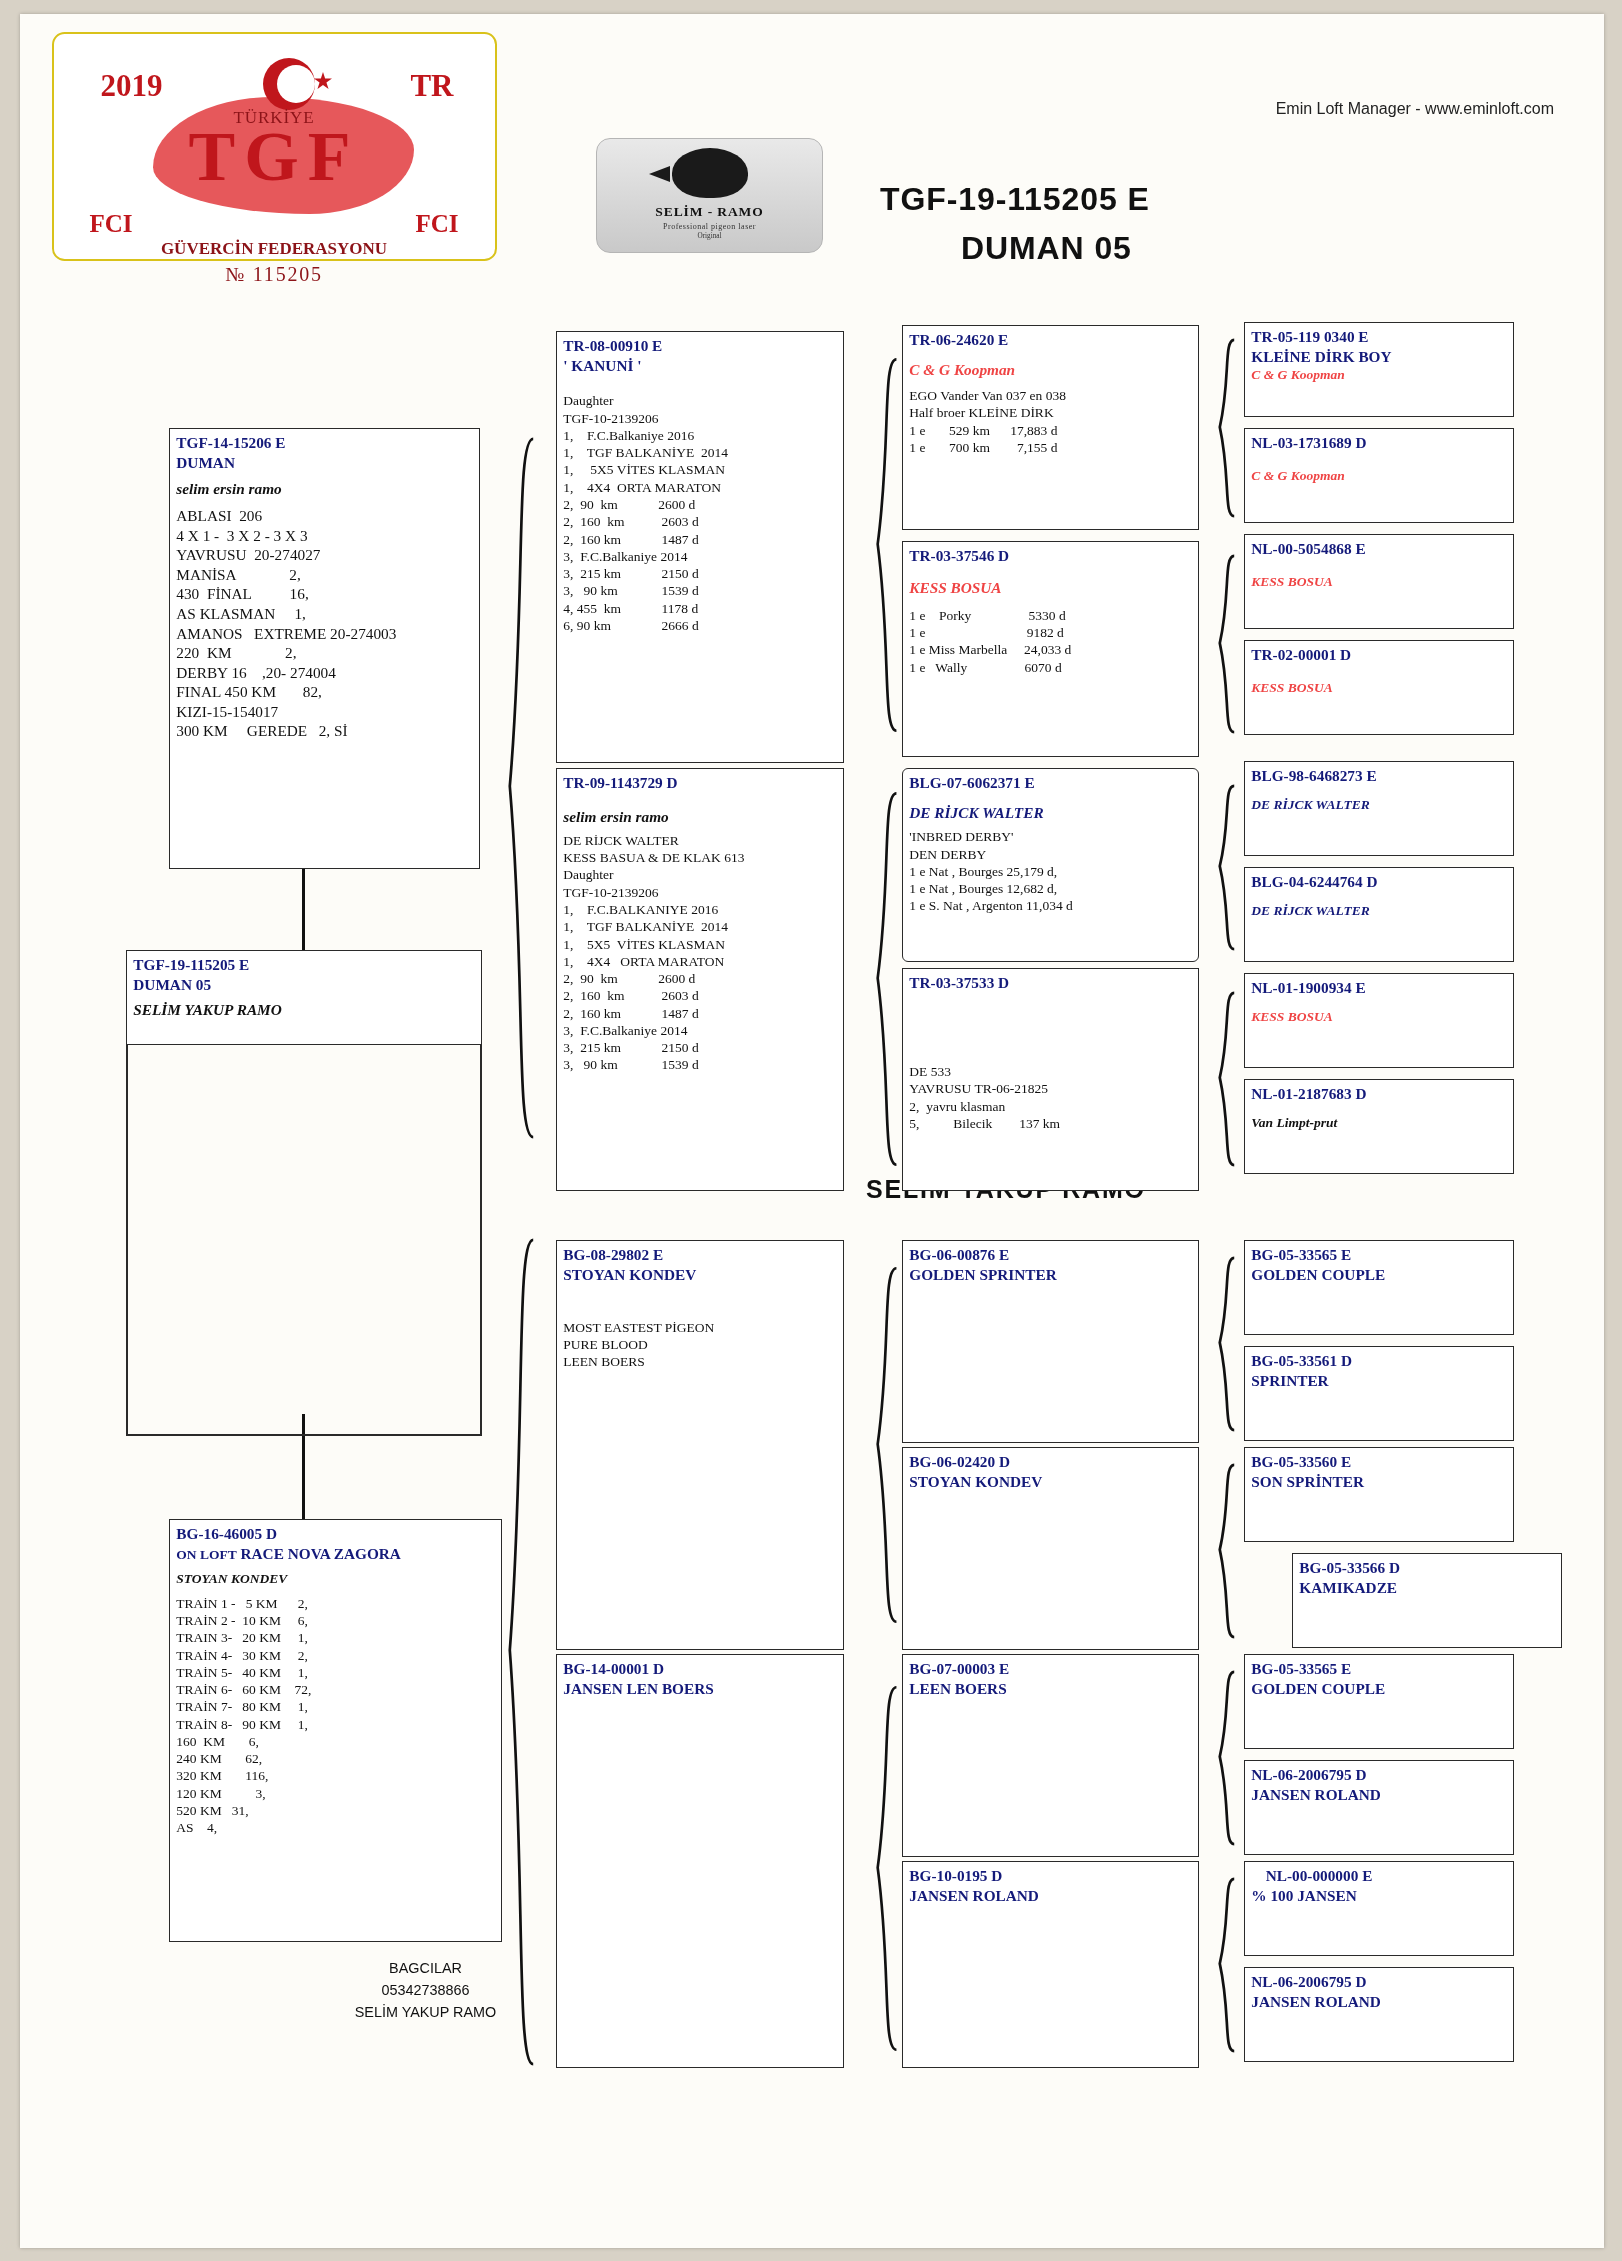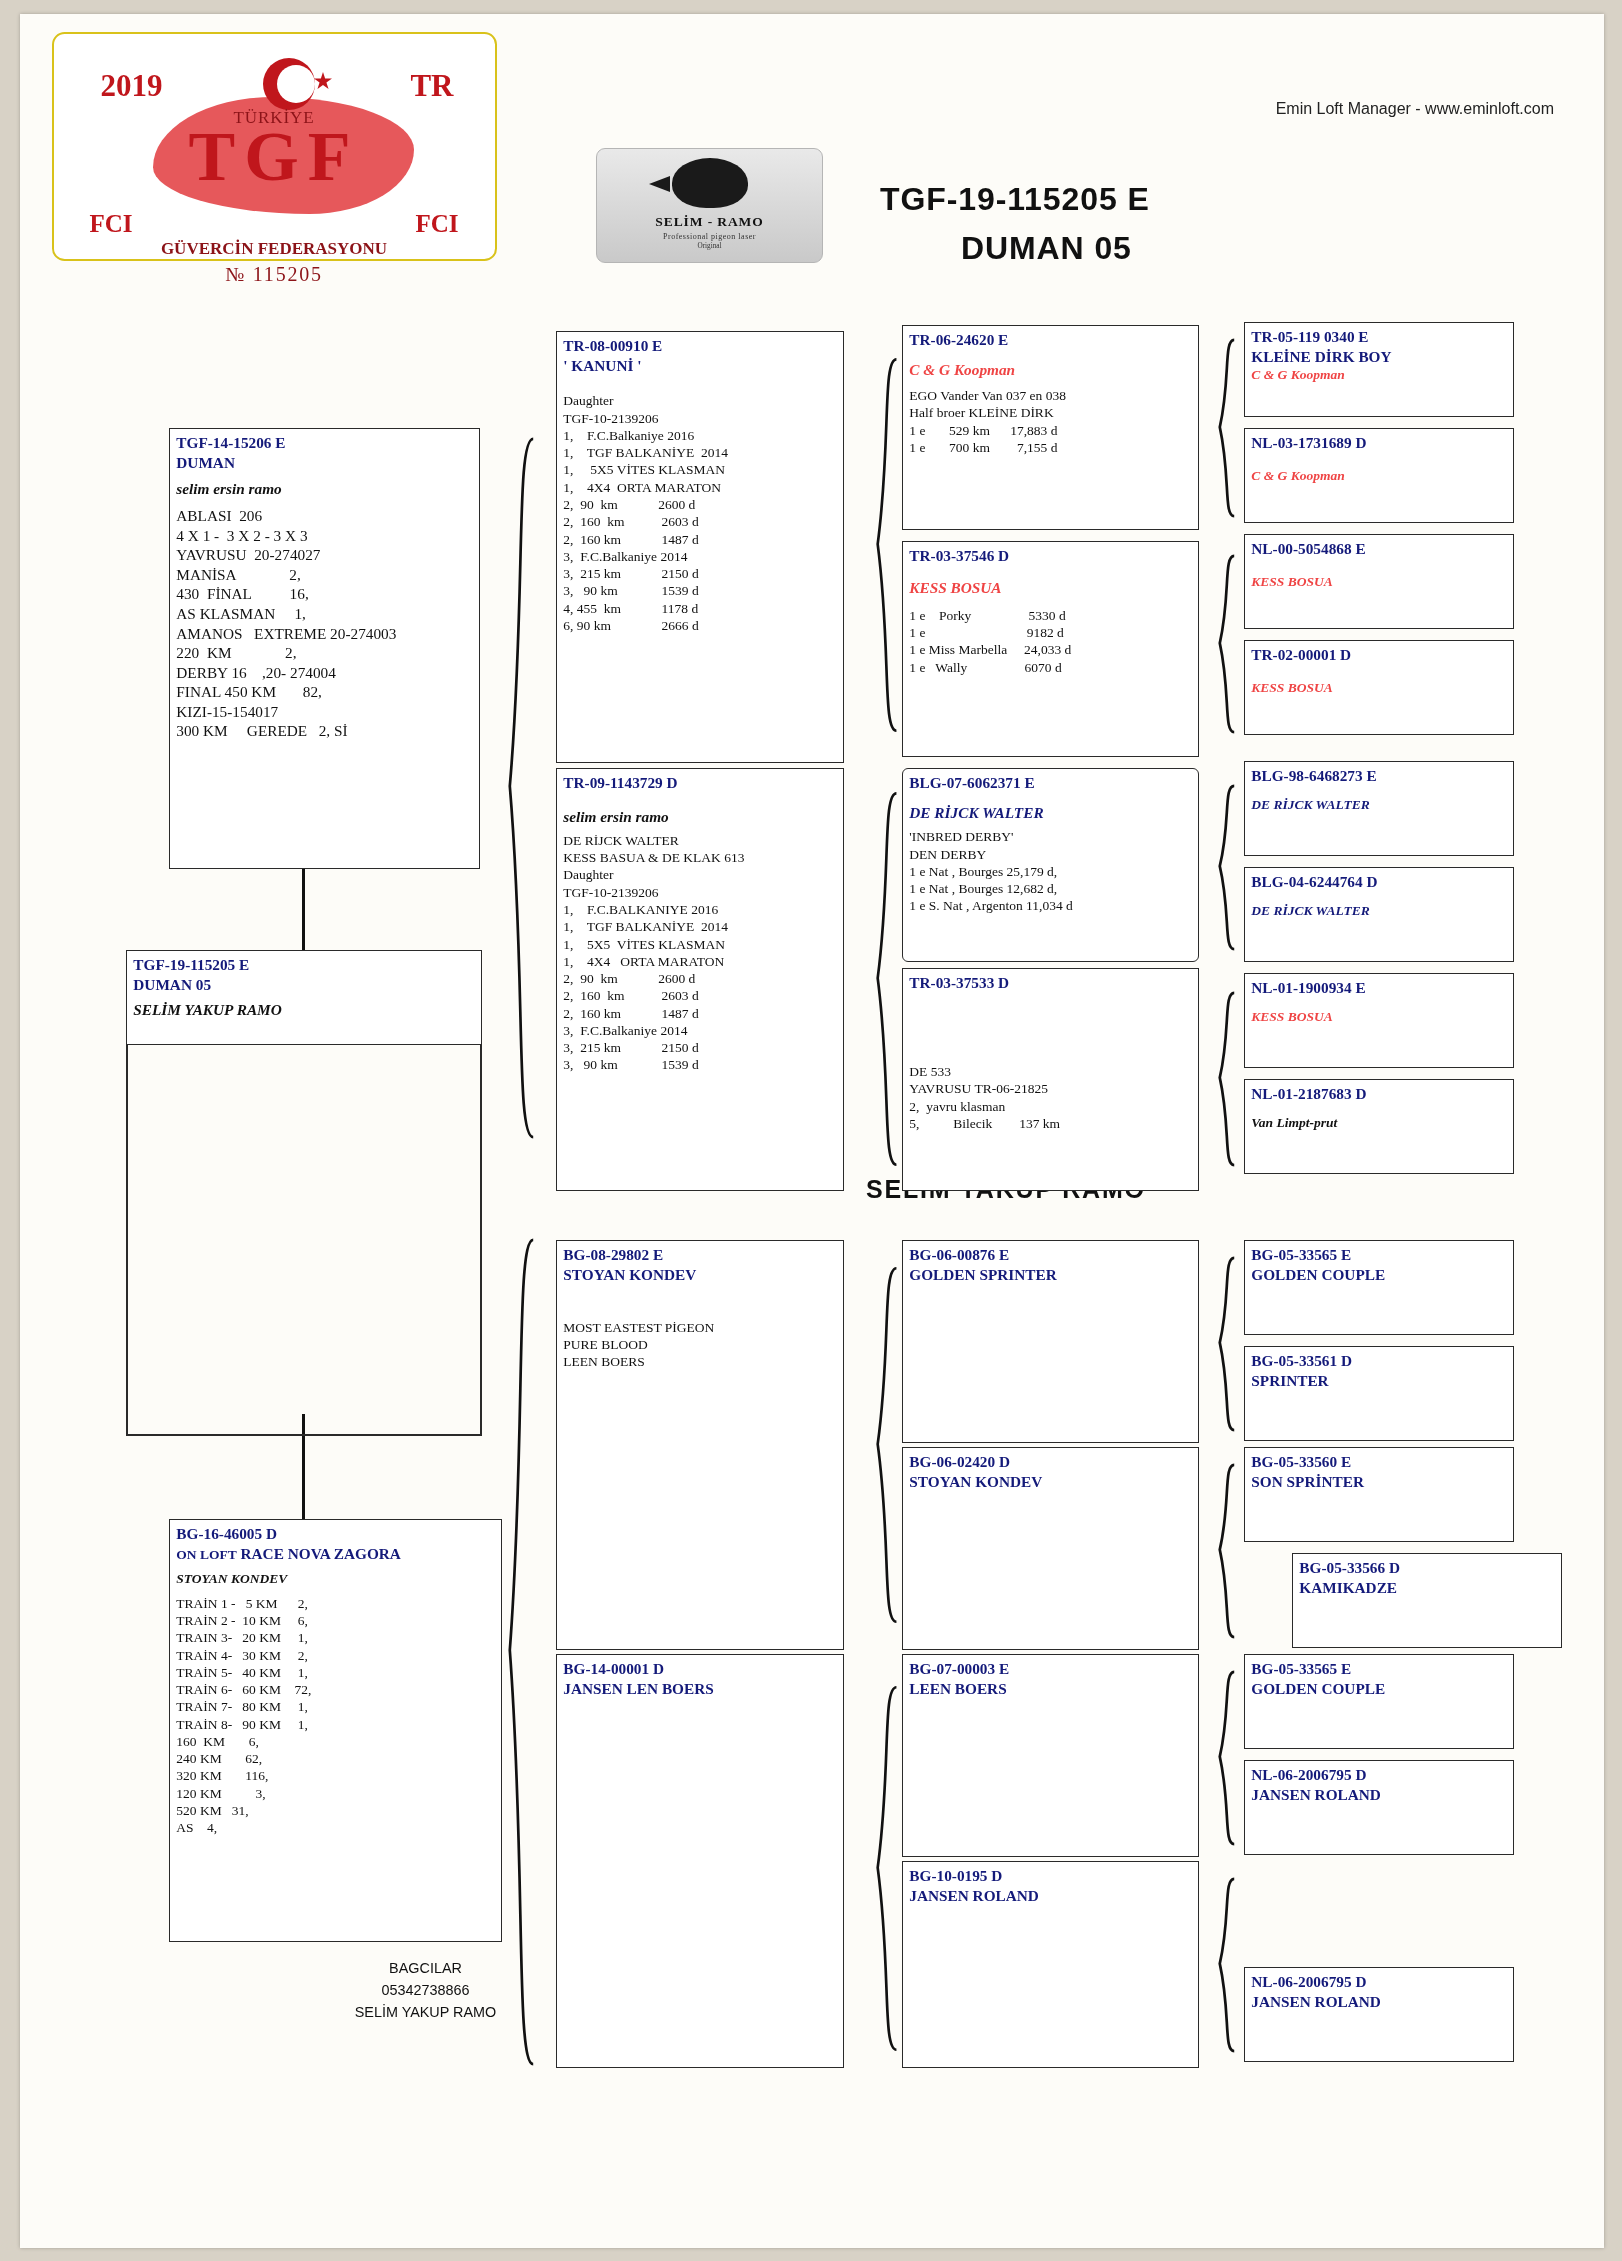--- a/index.html
+++ b/index.html
@@ -54,23 +54,23 @@
     background:#e23b3f;opacity:.85;
     border-radius:46% 54% 40% 60% / 60% 45% 55% 40%;
     filter:blur(0.3px);
   }
   .logo .crescent{position:absolute;left:209px;top:23.4px;width:52px;height:52px;border-radius:50%;background:#c0161c;}
   .logo .crescent:after{content:"";position:absolute;left:14.4px;top:7.2px;width:38px;height:38px;border-radius:50%;background:#fff;}
   .logo .star{position:absolute;left:259px;top:36px;color:#c0161c;font-size:23.4px;line-height:1;}
 
   
   .ringlogo{
-    position:absolute;left:576px;top:134px;width:225px;height:113px;
+    position:absolute;left:576px;top:124px;width:225px;height:113px;
     background:linear-gradient(180deg,#e9e9e9,#c9c9c9);
-    border-radius:9px;border:0.9px solid #b5b5b5;
+    border-radius:14px;border:0.9px solid #b5b5b5;
   }
   .ringlogo .bird{
     position:absolute;left:75px;top:9px;width:76px;height:50px;border-radius:50% 50% 45% 45%;
     background:#1a1a1a;
   }
   .ringlogo .beak{position:absolute;left:52px;top:27px;width:0;height:0;border-top:8px solid transparent;border-bottom:8px solid transparent;border-right:21.6px solid #1a1a1a;}
   .ringlogo .nm{position:absolute;left:0;right:0;top:65px;text-align:center;font-size:13.5px;font-weight:bold;letter-spacing:0.9px;color:#111;}
   .ringlogo .sub{position:absolute;left:0;right:0;top:83px;text-align:center;font-size:8px;letter-spacing:0.5px;color:#333;}
   .ringlogo .sub2{position:absolute;left:0;right:0;top:93px;text-align:center;font-size:7.2px;color:#333;}
 
@@ -454,19 +454,23 @@
     <div class="bl">KAMIKADZE</div>
   </div>
   <div class="box" style="left:1224px;top:1640px;width:270px;height:95px;">
     <div class="bl">BG-05-33565  E</div>
     <div class="bl">GOLDEN COUPLE</div>
   </div>
   <div class="box" style="left:1224px;top:1746px;width:270px;height:95px;">
     <div class="bl">NL-06-2006795  D</div>
     <div class="bl">JANSEN ROLAND</div>
   </div>
+  <div class="box" style="left:1224px;top:1847px;width:270px;height:95px;">
+    <div class="bl" style="padding-left:14.4px">NL-00-000000  E</div>
+    <div class="bl">% 100 JANSEN</div>
+  </div>
   <div class="box" style="left:1224px;top:1953px;width:270px;height:95px;">
     <div class="bl">NL-06-2006795  D</div>
     <div class="bl">JANSEN ROLAND</div>
   </div>
 
 </div>
 
 
 </body></html>

